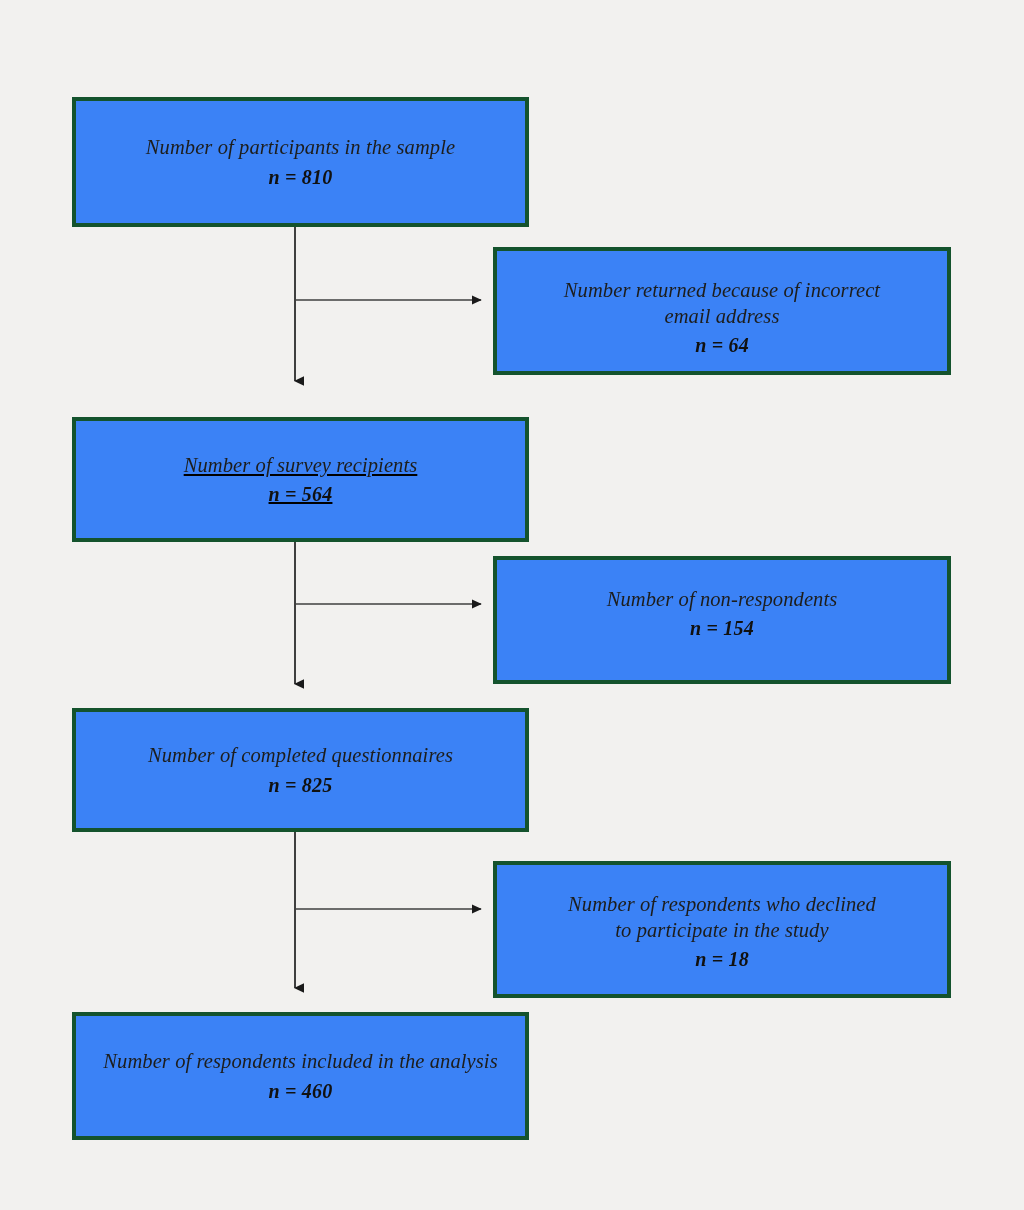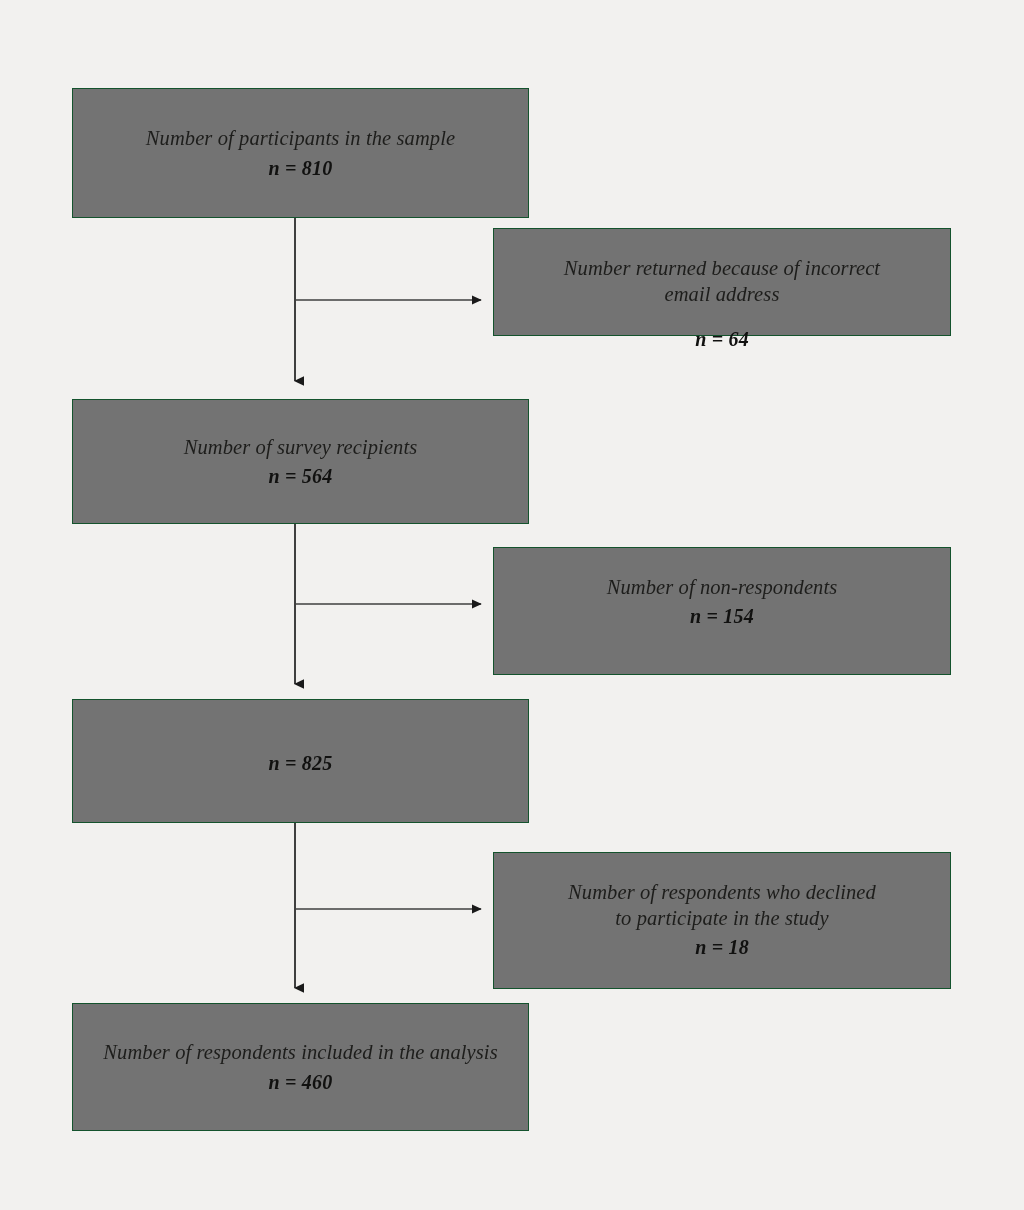--- a/index.html
+++ b/index.html
@@ -28,28 +28,29 @@
     top: 0;
     width: 1024px;
     height: 1210px;
     pointer-events: none;
   }
 
   
   .node-box {
     position: absolute;
     box-sizing: border-box;
-    background: #737373;
-    border: 1px solid #14532d;
+    background: #3b82f6;
+    border: 4px solid #14532d;
     display: flex;
     flex-direction: column;
     align-items: center;
     justify-content: center;
     text-align: center;
     padding: 0 14px;
+    margin-top: 9px;
   }
   .node-box.shift-up {
     justify-content: flex-start;
     padding-top: 26px;
   }
 
   .node-label {
     font-style: italic;
     font-size: 20.5px;
     line-height: 1.28;
@@ -64,27 +65,27 @@
     font-size: 20px;
     line-height: 1.3;
     color: #111110;
     margin-top: 3px;
     letter-spacing: 0.2px;
   }
 
   
   .main-node { left: 72px; width: 457px; }
   #node-sample          { top: 88px;   height: 130px; }
-  #node-recipients      { top: 399px;  height: 125px; }
+  #node-recipients      { top: 408px;  height: 125px; text-decoration: underline; }
   #node-completed       { top: 699px;  height: 124px; }
   #node-analysis        { top: 1003px; height: 128px; }
 
   
   .excl-node { left: 493px; width: 458px; }
-  #node-returned   { top: 228px; height: 108px; gap: 16px; }
+  #node-returned   { top: 238px; height: 128px; }
   #node-nonresp    { top: 547px; height: 128px; }
   #node-declined   { top: 852px; height: 137px; }
 </style>
 </head>
 <body>
 
 <div id="flow-canvas">
 
   <svg id="connector-layer" viewBox="0 0 1024 1210" width="1024" height="1210" xmlns="http://www.w3.org/2000/svg">
     <defs>
@@ -113,20 +114,21 @@
     <div class="node-label">Number of participants in the sample</div>
     <div class="node-count">n = 810</div>
   </div>
 
   <div class="node-box main-node" id="node-recipients">
     <div class="node-label">Number of survey recipients</div>
     <div class="node-count">n = 564</div>
   </div>
 
   <div class="node-box main-node" id="node-completed">
+    <div class="node-label">Number of completed questionnaires</div>
     <div class="node-count">n = 825</div>
   </div>
 
   <div class="node-box main-node" id="node-analysis">
     <div class="node-label">Number of respondents included in the analysis</div>
     <div class="node-count">n = 460</div>
   </div>
 
   <div class="node-box excl-node shift-up" id="node-returned">
     <div class="node-label">Number returned because of incorrect

